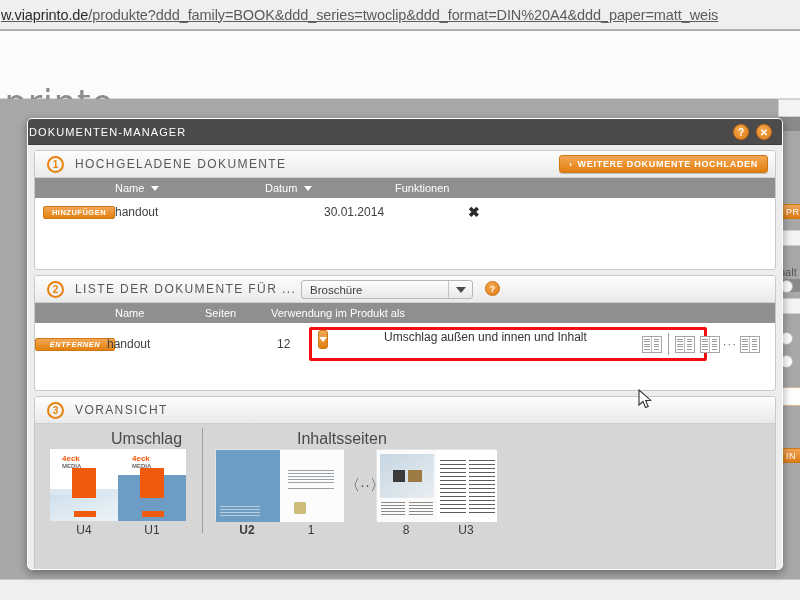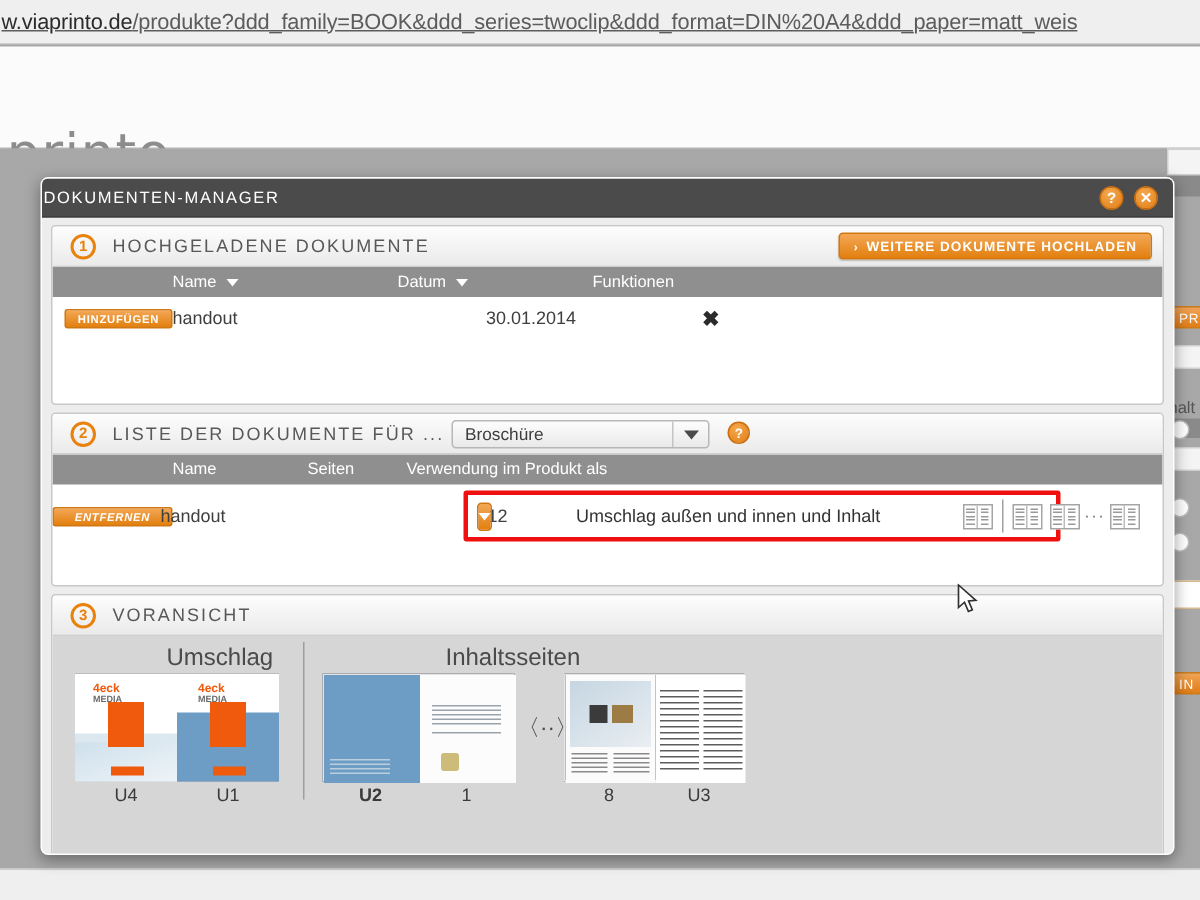--- a/index.html
+++ b/index.html
@@ -183,21 +183,21 @@
     width:15px; height:15px; border-radius:50%;
     background:radial-gradient(circle at 40% 30%, #f5a94e, #e07d18);
     border:1px solid #c96f12; color:#fff; font-size:9px; font-weight:bold;
     display:flex; align-items:center; justify-content:center; cursor:pointer;
   }
 
   
   #redbox{
     position:absolute; left:274px; top:4px; width:398px; height:34px;
     border:3px solid #f01010; border-radius:2px;
-    display:flex; align-items:center;gap:48px;
+    display:flex; gap:48px;
   }
   .orangesq{
     width:19px; height:19px; margin-left:6px;
     background:linear-gradient(#f3a756,#e2800f);
     border:1px solid #cf7712; border-radius:3px;
     display:flex; align-items:center; justify-content:center; cursor:pointer;
   }
   .orangesq .caret{
     width:0;height:0;border-left:4px solid transparent;border-right:4px solid transparent;
     border-top:5px solid #fff;
@@ -338,21 +338,21 @@
         <span>Verwendung im Produkt als</span>
       </div>
     </div>
 
     <div style="position:relative; height:68px;">
       <div class="tablerow" style="height:42px;">
         <div style="width:80px; font-style:italic;">
           <div class="pill">ENTFERNEN</div>
         </div>
         <div style="width:170px; margin-left:-8px;">handout</div>
-        <div style="width:60px;margin-left:48px;">12</div>
+        <div style="width:60px;">12</div>
       </div>
 
       <div id="redbox">
         <div class="orangesq">
             <i class="caret"></i>
           </div>
         <div id="usage-label">Umschlag außen und innen und Inhalt</div>
 
         <div style="display:flex; align-items:center; margin-left:7px;">
           <div class="pageicon">

